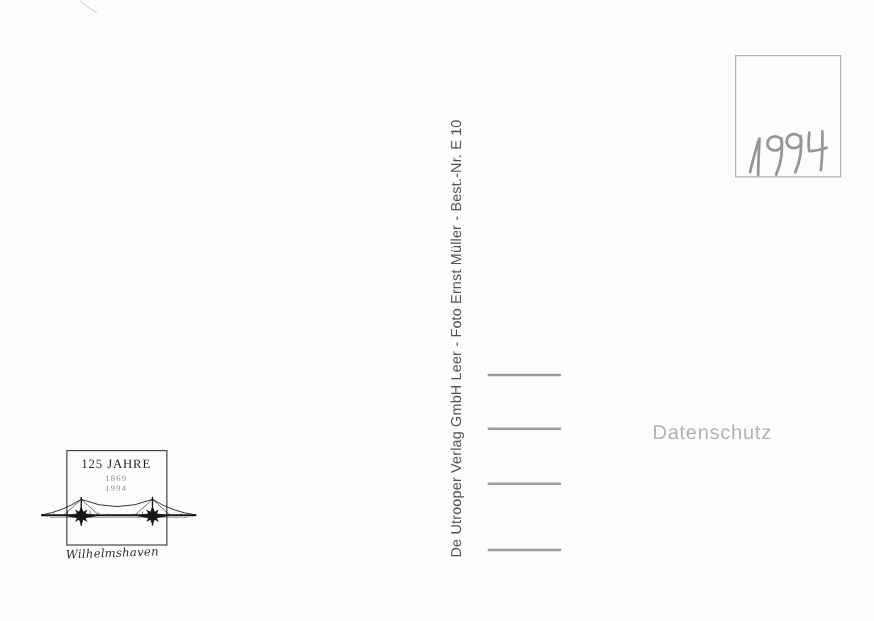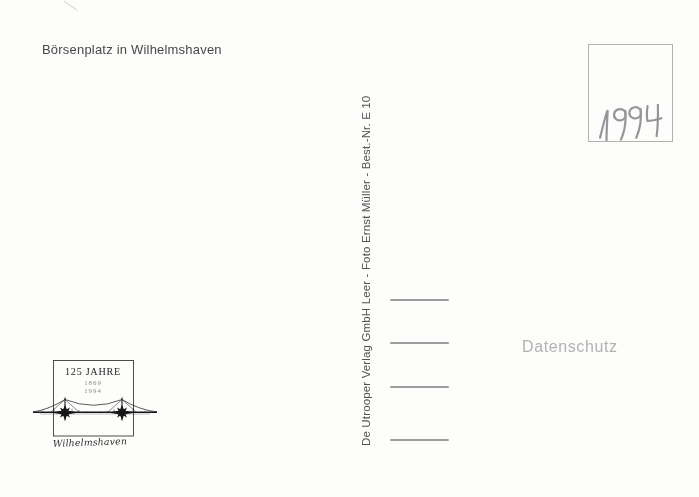--- a/index.html
+++ b/index.html
@@ -103,21 +103,20 @@
 </style>
 </head>
 <body>
 
 <div class="card">
 
   <svg class="scratch-svg" width="30" height="14" viewBox="0 0 30 14">
     <path d="M 6 1 C 10 4 14 7 19 10" stroke="#dcdcd8" stroke-width="1.2" fill="none" stroke-linecap="round"></path>
   </svg>
 
-  <div class="caption">Börsenplatz in Wilhelmshaven</div>
 
   <div class="stamp-box">
     <svg width="78" height="40" viewBox="0 0 80 44" role="img" aria-label="1994">
       <g transform="rotate(-7 40 22)" stroke="#96969a" stroke-width="2.4" fill="none" stroke-linecap="round">
 
         <path d="M 4 36 C 8 26 12 14 16 7 C 14 18 12 30 10.5 41"></path>
 
         <path d="M 34 10 C 31 6 24 7 22.5 12 C 21 17 26 21 31 19.5 C 34 18.5 35.5 15 35 11.5"></path>
         <path d="M 35 10 C 35 18 33 30 26.5 41"></path>
 

